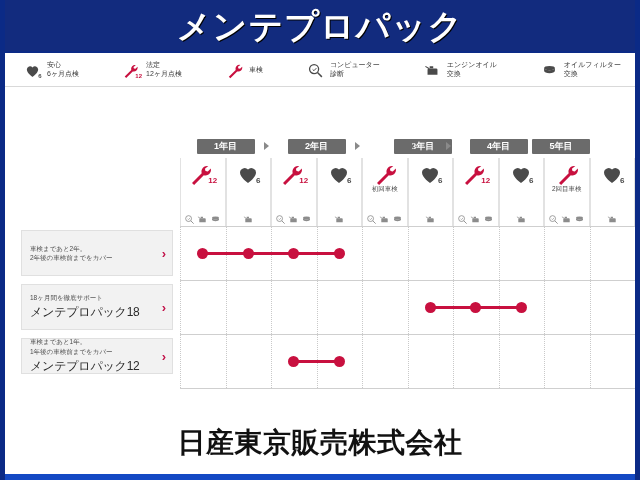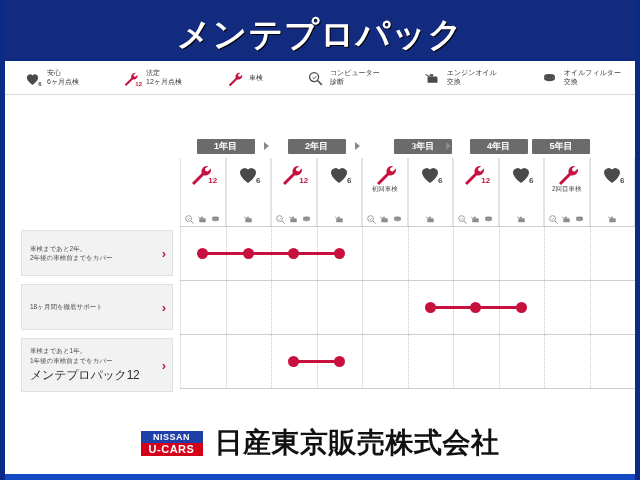--- a/index.html
+++ b/index.html
@@ -6,21 +6,21 @@
   body{
     width:640px;height:480px;overflow:hidden;
     background:#ffffff;
     font-family:"Liberation Sans","DejaVu Sans",sans-serif;
   }
   .page{position:relative;width:640px;height:480px;box-sizing:border-box;
         border-left:5px solid #0b2a86;border-right:5px solid #0b2a86;
         background:#ffffff;}
 
   
-  .hero{background:#122b7e;padding:15px 0 6px 0;text-align:center;border-bottom:2px solid #0b2a86;}
+  .hero{background:#122b7e;padding:7px 0 6px 0;text-align:center;border-bottom:2px solid #0b2a86;}
   .hero-title{
     color:#ffffff;font-size:34px;font-weight:bold;letter-spacing:1px;
     line-height:1.05;margin:2px 0 0 0;text-shadow:1px 1px 0 #000;
   }
   .hero-sub{
     color:#ffffff;font-size:17.5px;font-weight:bold;line-height:1.15;margin-top:1px;
     letter-spacing:-0.3px;
   }
 
   
@@ -422,41 +422,38 @@
         <div class="pkg-chev">›</div>
       </div>
       <div class="bar" style="left: 197.75px; width: 136.5px; top: 251.5px;"></div>
       <div class="dot" style="left: 192.25px; top: 247.5px;"></div>
       <div class="dot" style="left: 237.75px; top: 247.5px;"></div>
       <div class="dot" style="left: 283.25px; top: 247.5px;"></div>
       <div class="dot" style="left: 328.75px; top: 247.5px;"></div>
       <div class="pkg" style="top: 284px; height: 46px;">
         <div class="pkg-txt">
           <div class="pkg-small">18ヶ月間を徹底サポート</div>
+          <div class="pkg-name">メンテプロパック18</div>
         </div>
         <div class="pkg-chev">›</div>
       </div>
       <div class="bar" style="left: 425.25px; width: 91px; top: 305.5px;"></div>
       <div class="dot" style="left: 419.75px; top: 301.5px;"></div>
       <div class="dot" style="left: 465.25px; top: 301.5px;"></div>
       <div class="dot" style="left: 510.75px; top: 301.5px;"></div>
-      <div class="pkg" style="top: 338px; height: 54px;">
+      <div class="pkg" style="top: 338px; height: 36px;">
         <div class="pkg-txt">
           <div class="pkg-small">車検まであと1年。</div>
           <div class="pkg-small">1年後の車検前までをカバー</div>
           <div class="pkg-name">メンテプロパック12</div>
         </div>
         <div class="pkg-chev">›</div>
       </div>
       <div class="bar" style="left: 288.75px; width: 45.5px; top: 359.5px;"></div>
       <div class="dot" style="left: 283.25px; top: 355.5px;"></div>
       <div class="dot" style="left: 328.75px; top: 355.5px;"></div>
     </div>
 
   <div class="footer">
-    <div class="nissan">
-      <div class="n1">NISSAN</div>
-      <div class="n2">U-CARS</div>
-    </div>
     <div class="corp">日産東京販売株式会社</div>
   </div>
 
 </div>
 
 </body></html>

